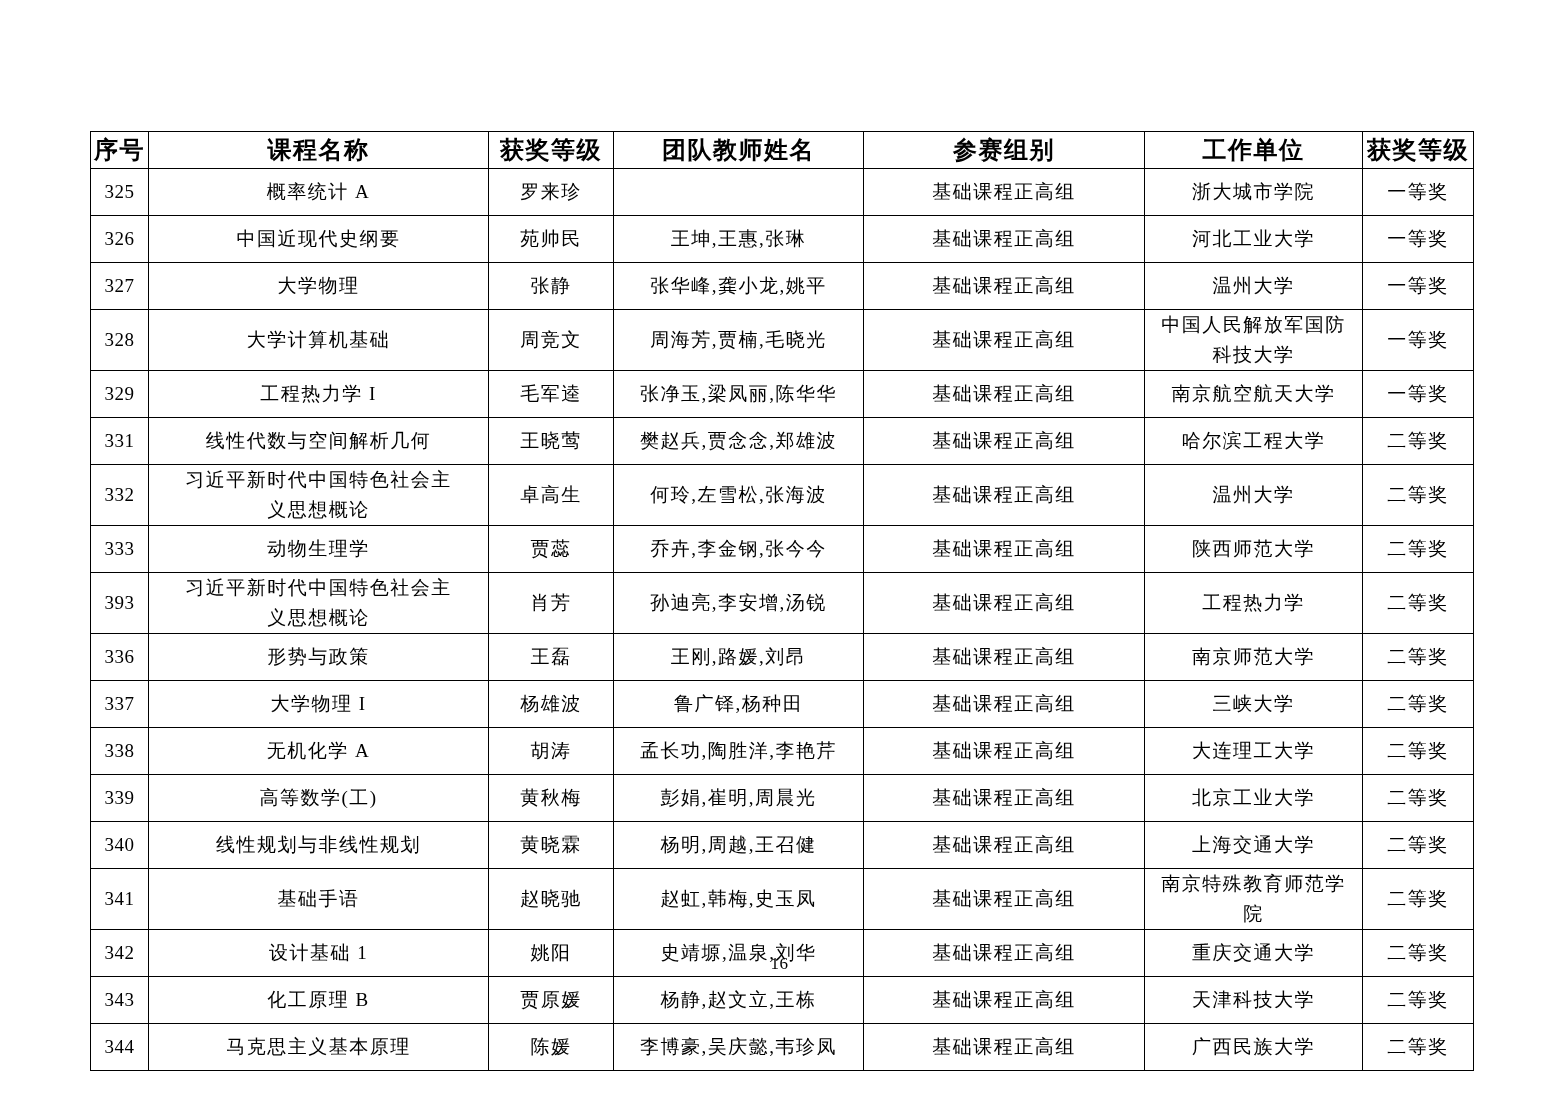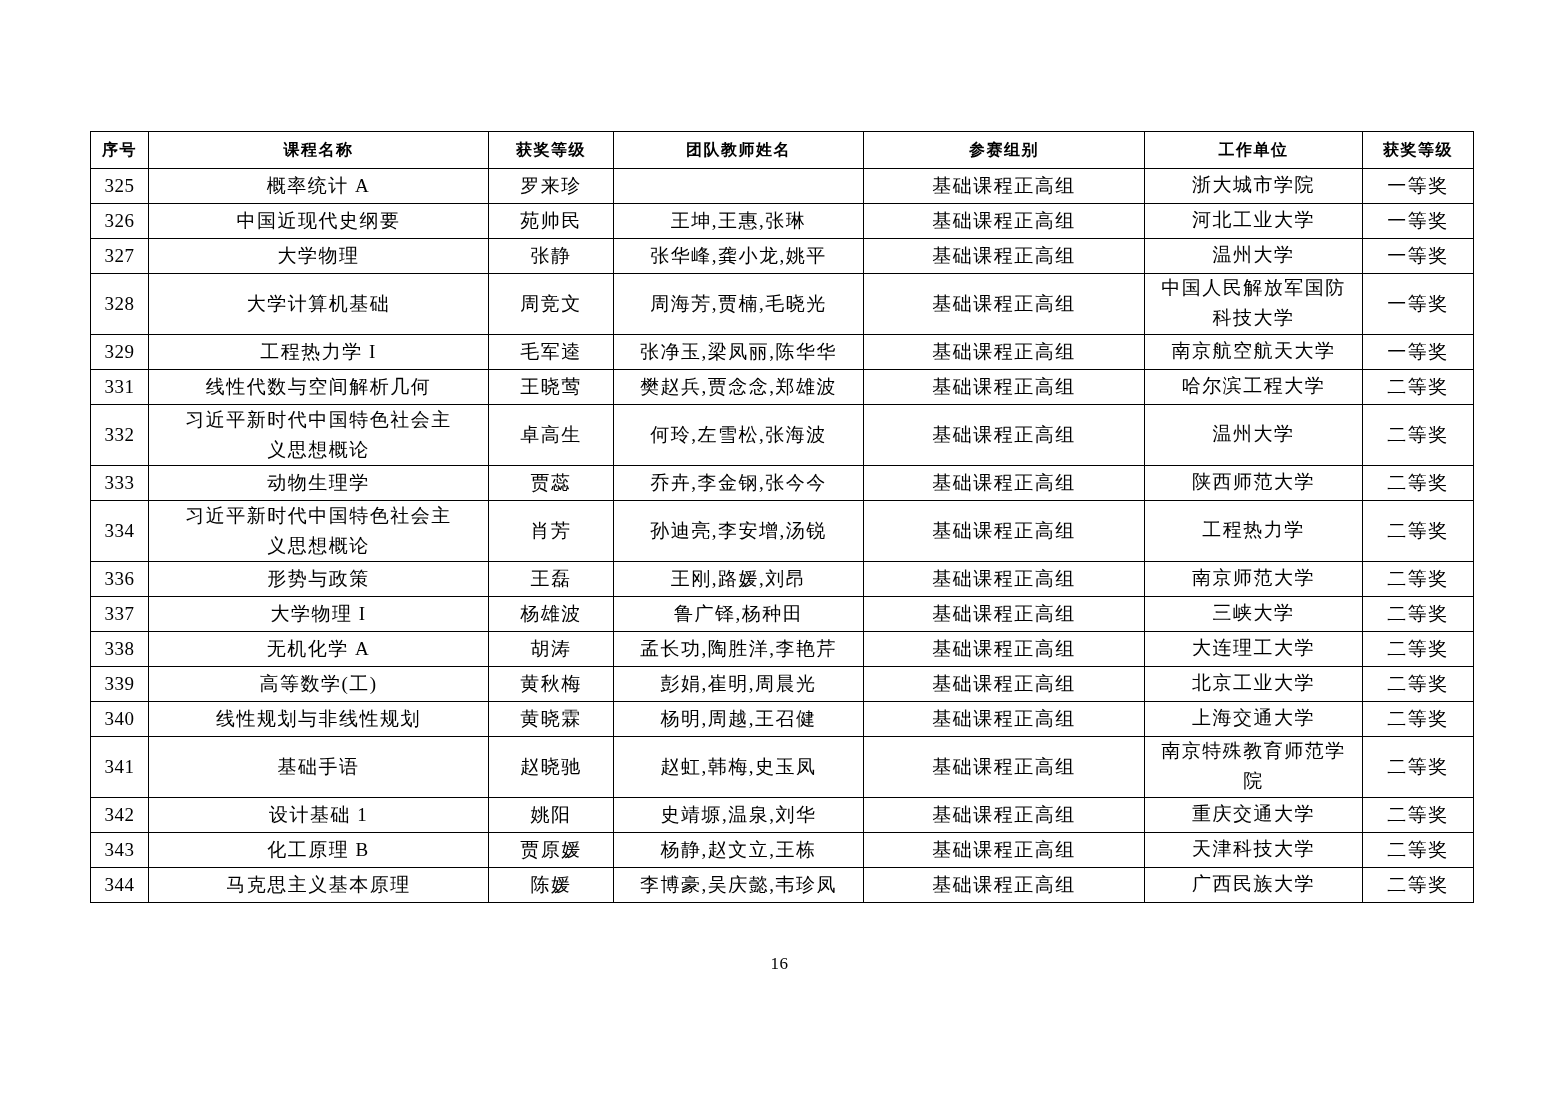--- a/index.html
+++ b/index.html
@@ -31,36 +31,36 @@
   }
   table.awards th, table.awards td {
     border: 1.5px solid #000000;
     text-align: center;
     vertical-align: middle;
     letter-spacing: 1.5px;
     overflow: hidden;
     word-break: break-all;
   }
   table.awards th {
-    font-size: 16px;
+    font-size: 24px;
     font-weight: bold;
     height: 36px;
     line-height: 24px;
-    padding: 0 8px;
+    padding: 0 2px;
   }
   table.awards td {
     font-size: 19px;
     line-height: 30px;
     height: 30px;
     padding: 0 4px;
   }
   
-  table.awards td:nth-child(1) { padding: 2px 2px; letter-spacing: 0.5px; }
+  table.awards td:nth-child(1) { padding: 8px 2px; letter-spacing: 0.5px; }
   table.awards td:nth-child(2) { padding: 0 32px; }
-  table.awards td:nth-child(6) { padding: 0 8px; font-family: Liberation Mono, monospace; }
+  table.awards td:nth-child(6) { padding: 0 8px; }
   .page-number {
     position: absolute;
     top: 954px;
     left: 0;
     width: 100%;
     text-align: center;
     font-size: 17px;
     letter-spacing: 0.5px;
   }
 </style>
@@ -157,21 +157,21 @@
           <tr>
             <td>333</td>
             <td>动物生理学</td>
             <td>贾蕊</td>
             <td>乔卉,李金钢,张今今</td>
             <td>基础课程正高组</td>
             <td>陕西师范大学</td>
             <td>二等奖</td>
           </tr>
           <tr>
-            <td>334</td>
+            <td>393</td>
             <td>习近平新时代中国特色社会主义思想概论</td>
             <td>肖芳</td>
             <td>孙迪亮,李安增,汤锐</td>
             <td>基础课程正高组</td>
             <td>工程热力学</td>
             <td>二等奖</td>
           </tr>
           <tr>
             <td>336</td>
             <td>形势与政策</td>

